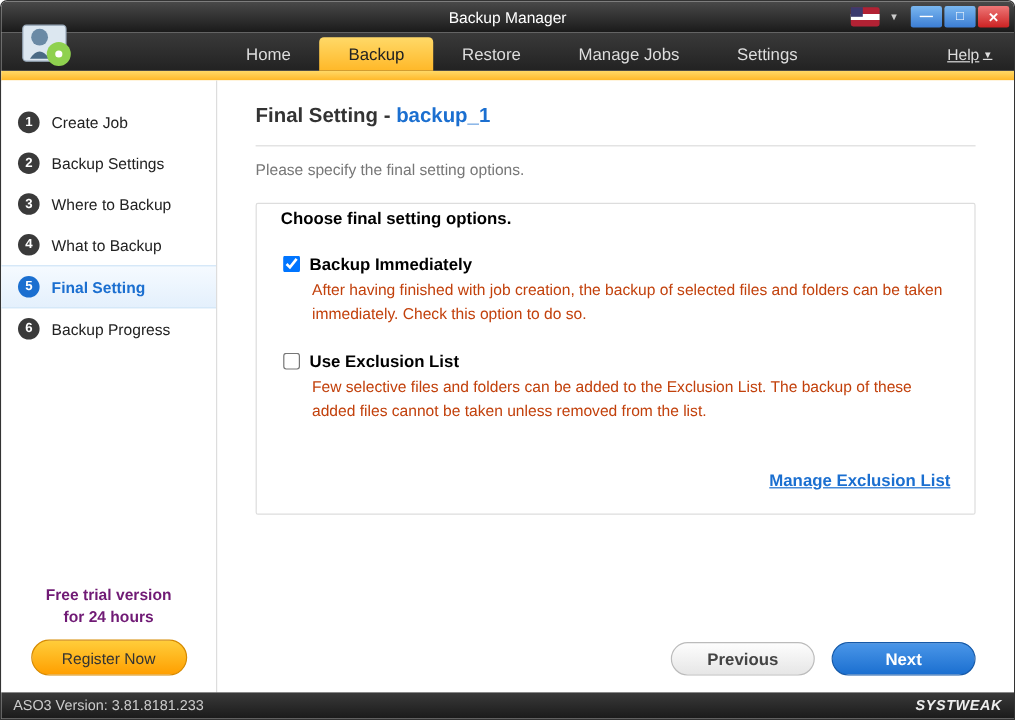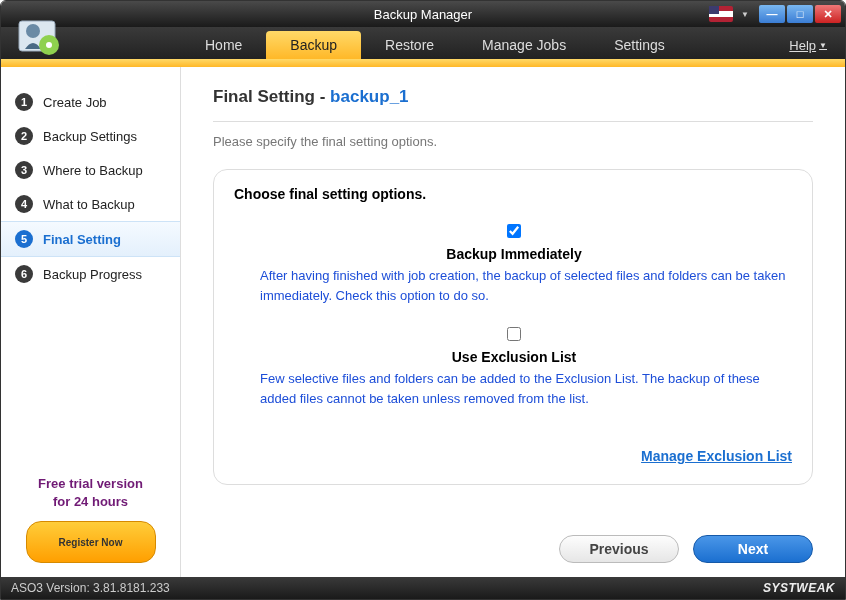--- a/index.html
+++ b/index.html
@@ -32,36 +32,36 @@
 .body { flex: 1; display: flex; background: #fff; }
 
 
 .sidebar { width: 180px; border-right: 1px solid #ddd; display: flex; flex-direction: column; padding-top: 18px; }
 .step { display: flex; align-items: center; gap: 10px; padding: 8px 14px; cursor: pointer; font-size: 13px; color: #222; }
 .step .num { width: 18px; height: 18px; border-radius: 50%; background: #3a3a3a; color: #fff; display: flex; align-items: center; justify-content: center; font-size: 11px; font-weight: bold; }
 .step.active { color: #1b6fd0; font-weight: bold; background: linear-gradient(to bottom, #f5faff, #e4f0fc); border-top: 1px solid #cde3f7; border-bottom: 1px solid #cde3f7; }
 .step.active .num { background: #1b6fd0; }
 .sidebar-spacer { flex: 1; }
 .trial { text-align: center; font-size: 13px; font-weight: bold; color: #701a75; padding: 0 10px 10px; line-height: 1.4; }
-.register { margin: 0 auto 14px; width: 130px; height: 42px; border-radius: 15px; background: linear-gradient(to bottom, #ffcd3a, #ff9f00); border: 1px solid #d68a00; color: #333; font-weight: bold; font-size: 10px; cursor: pointer; display: flex; align-items: center; justify-content: center; }
+.register { margin: 0 auto 14px; width: 130px; height: 30px; border-radius: 15px; background: linear-gradient(to bottom, #ffcd3a, #ff9f00); border: 1px solid #d68a00; color: #333; font-weight: normal; font-size: 13px; cursor: pointer; display: flex; align-items: center; justify-content: center; }
 
 
 .main { flex: 1; padding: 20px 32px 14px; display: flex; flex-direction: column; position: relative; }
 .main h1 { font-size: 17px; color: #333; font-weight: bold; margin-bottom: 4px; }
 .main h1 .jobname { color: #1b6fd0; font-weight: bold; }
 .divider { height: 1px; background: #ddd; margin: 10px 0 12px; }
 .subtitle { color: #777; font-size: 13px; margin-bottom: 20px; }
-.panel { border: 1px solid #ddd; border-radius: 14px; padding: 16px 20px 20px; background: #fff; }
+.panel { border: 1px solid #ddd; border-radius: 2px; padding: 4px 20px 20px; background: #fff; }
 .panel h2 { font-size: 14px; font-weight: bold; margin-bottom: 6px; }
 .panel p { font-size: 13px; color: #333; line-height: 1.5; }
 .option { margin-top: 22px; padding-left: 2px; }
-.option .head { display: flex; align-items: center; gap: 8px; flex-direction: column; }
+.option .head { display: flex; align-items: center; gap: 8px; }
 .option .head input { width: 14px; height: 14px; }
 .option .head label { font-weight: bold; font-size: 14px; }
-.option .desc { margin-left: 24px; margin-top: 4px; font-size: 13px; color: #1d4ed8; line-height: 1.5; }
+.option .desc { margin-left: 24px; margin-top: 4px; font-size: 13px; color: #c2410c; line-height: 1.5; }
 .manage-link { display: block; text-align: right; margin-top: 40px; color: #1b6fd0; font-weight: bold; text-decoration: underline; cursor: pointer; font-size: 14px; }
 .main-spacer { flex: 1; }
 .navbtns { display: flex; justify-content: flex-end; gap: 14px; padding-top: 10px; }
 .btn { width: 120px; height: 28px; border-radius: 14px; font-size: 14px; font-weight: bold; cursor: pointer; display: flex; align-items: center; justify-content: center; }
 .btn.prev { background: linear-gradient(to bottom, #fdfdfd, #e6e6e6); border: 1px solid #bbb; color: #444; }
 .btn.next { background: linear-gradient(to bottom, #4a96e8, #1b6fd0); border: 1px solid #1559a8; color: #fff; }
 
 
 .statusbar { height: 22px; background: linear-gradient(to bottom, #3a3a3a, #1a1a1a); color: #ccc; font-size: 12px; display: flex; align-items: center; padding: 0 10px; }
 .statusbar .brand { margin-left: auto; font-style: italic; font-weight: bold; color: #eee; letter-spacing: 0.5px; }

